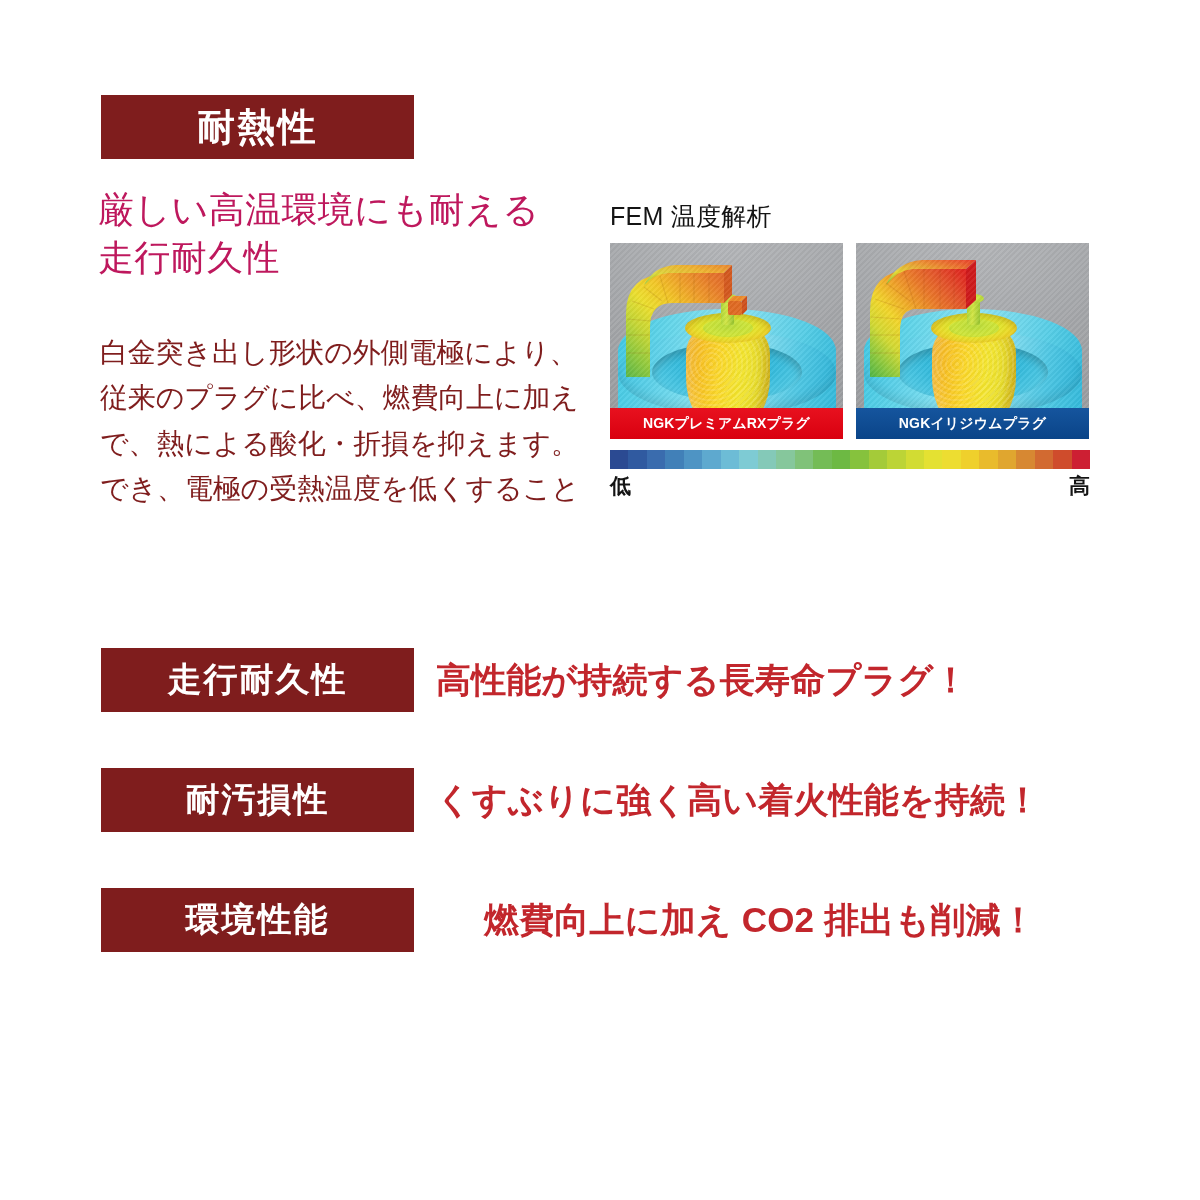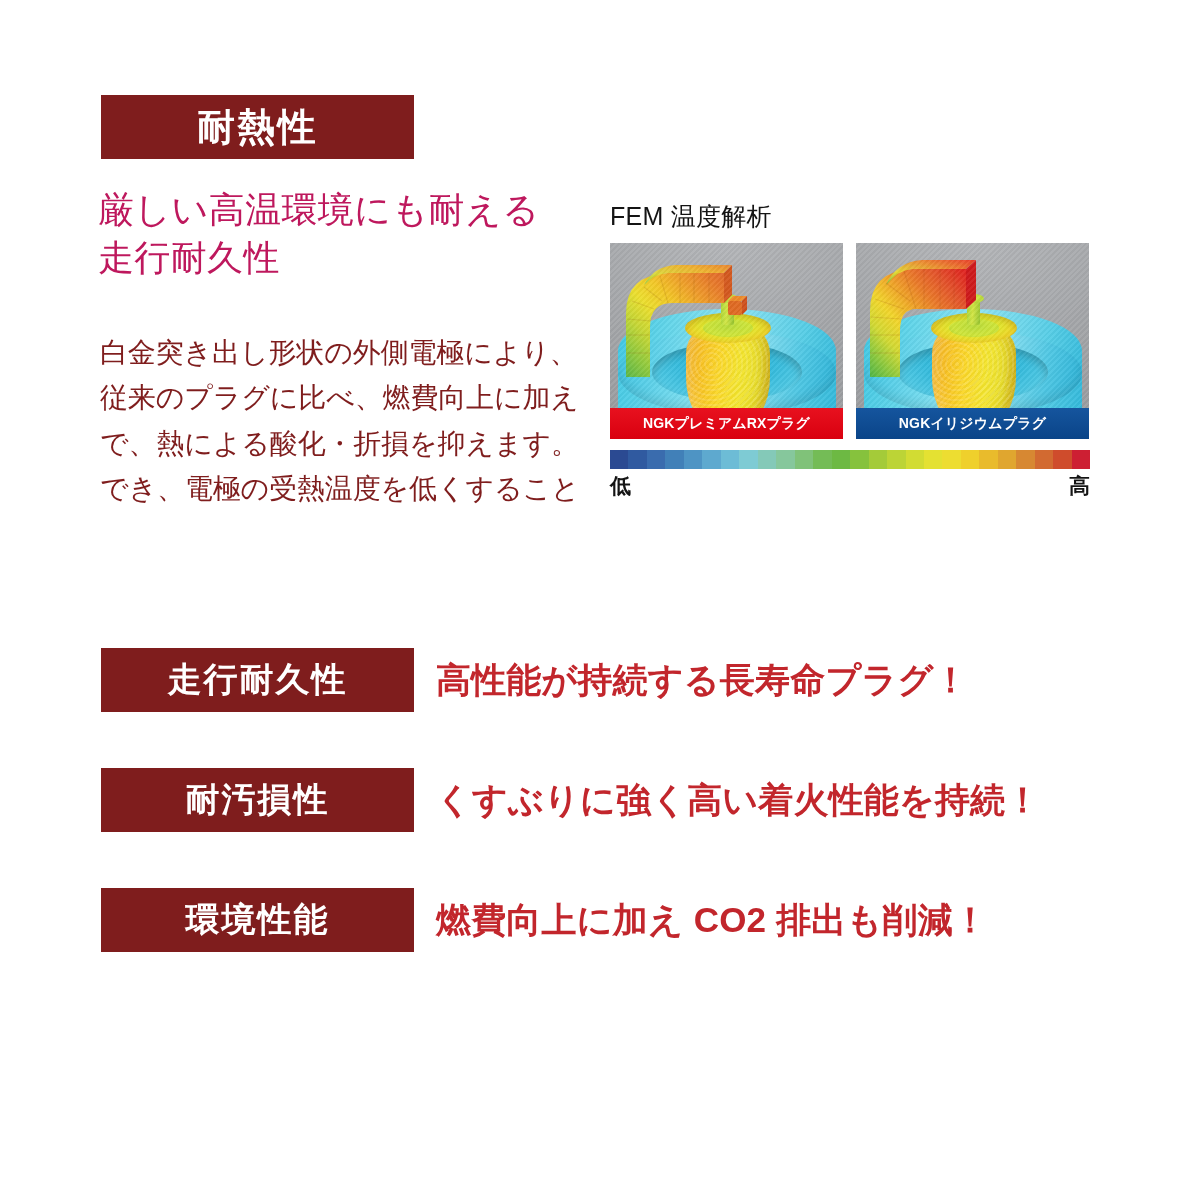--- a/index.html
+++ b/index.html
@@ -260,21 +260,21 @@
   .feature-row .feature-text {
     margin-left: 22px;
     color: #c2262c;
     font-size: 35px;
     font-weight: 700;
     letter-spacing: 0.005em;
     white-space: nowrap;
   }
   #row-0 { top: 648px; }
   #row-1 { top: 768px; }
-  #row-2 { top: 888px; }
+  #row-2 { top: 888px; gap: 48px; }
 </style>
 </head>
 <body>
 
 <div id="sec-heat-badge" class="badge">
   <span>耐熱性</span>
 </div>
 
 <div id="heat-headline">
   <div>厳しい高温環境にも耐える</div>

